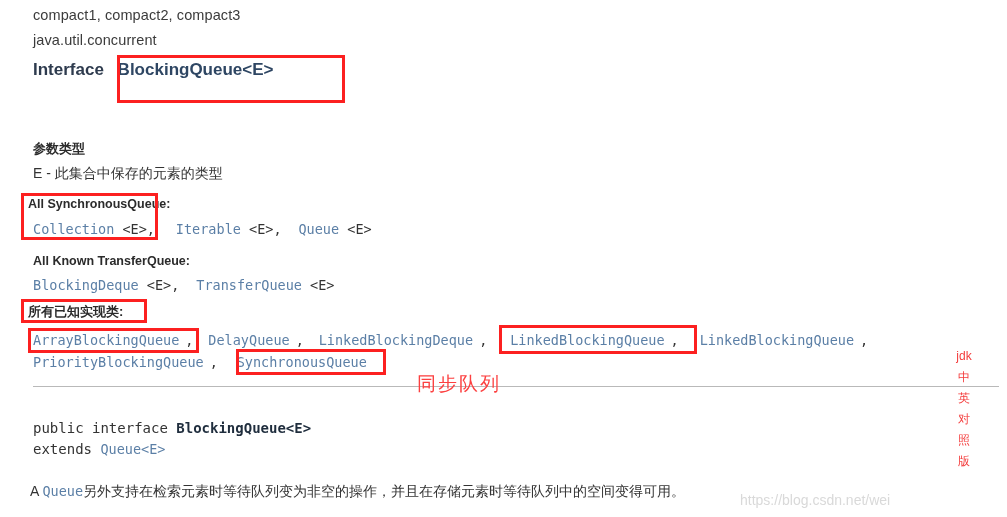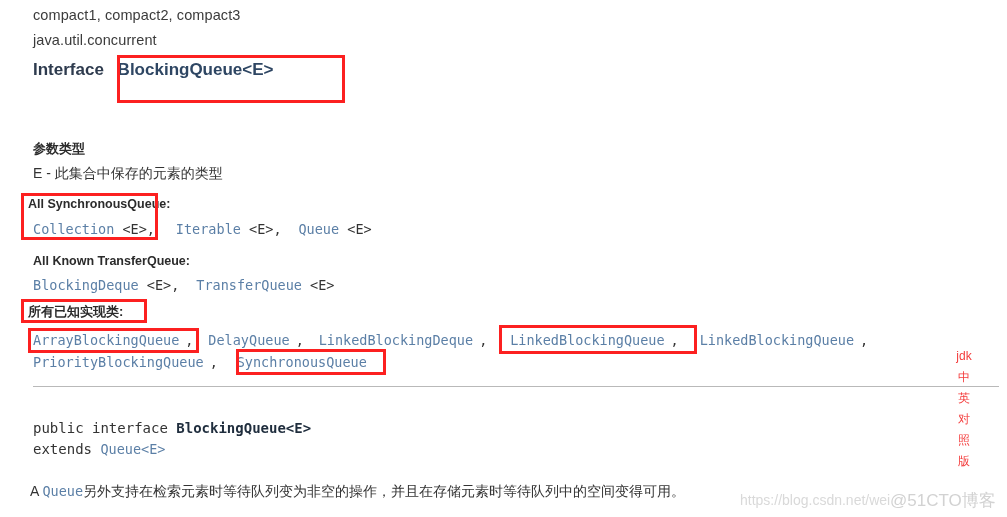--- a/index.html
+++ b/index.html
@@ -212,20 +212,21 @@
     <span style="display:inline-block;width:10px;"></span>
     <a class="link" style="text-decoration:none;text-align:center;">SynchronousQueue</a>
   </div>
 
   <div class="redbox" style="left:16px; top:328px; width:171px; height:25px;"></div>
   <div class="redbox" style="left:487px; top:325px; width:198px; height:29px;"></div>
   <div class="redbox" style="left:224px; top:349px; width:150px; height:26px;"></div>
 
   <div class="hrule" style="left:21px; top:386px; width:966px;"></div>
 
+  <div class="red-anno" style="left:405px; top:371px;">同步队列</div>
 
   <div class="abs decl" style="left:21px; top:420px;">
     <span>public interface </span><b>BlockingQueue&lt;E&gt;</b>
   </div>
   <div class="abs decl" style="left:21px; top:441px;">
     <span>extends </span><span class="link">Queue&lt;E&gt;</span>
   </div>
 
   <div class="bottom-para" style="left:18px; top:483px;">
     <span>A </span><span class="link-inline">Queue</span><span>另外支持在检索元素时等待队列变为非空的操作，并且在存储元素时等待队列中的空间变得可用。</span>
@@ -234,15 +235,14 @@
   <div class="vcol" style="left:938px; top:346px; width:28px;">
     <span>jdk</span>
     <span>中</span>
     <span>英</span>
     <span>对</span>
     <span>照</span>
     <span>版</span>
   </div>
 
   <div class="wm-url" style="left:728px; top:492px;">https://blog.csdn.net/wei</div>
-  <div class="wm-cto" style="left:878px; top:489px;">@51CTO博客</div>
 
 </div>
 
 </body></html>

